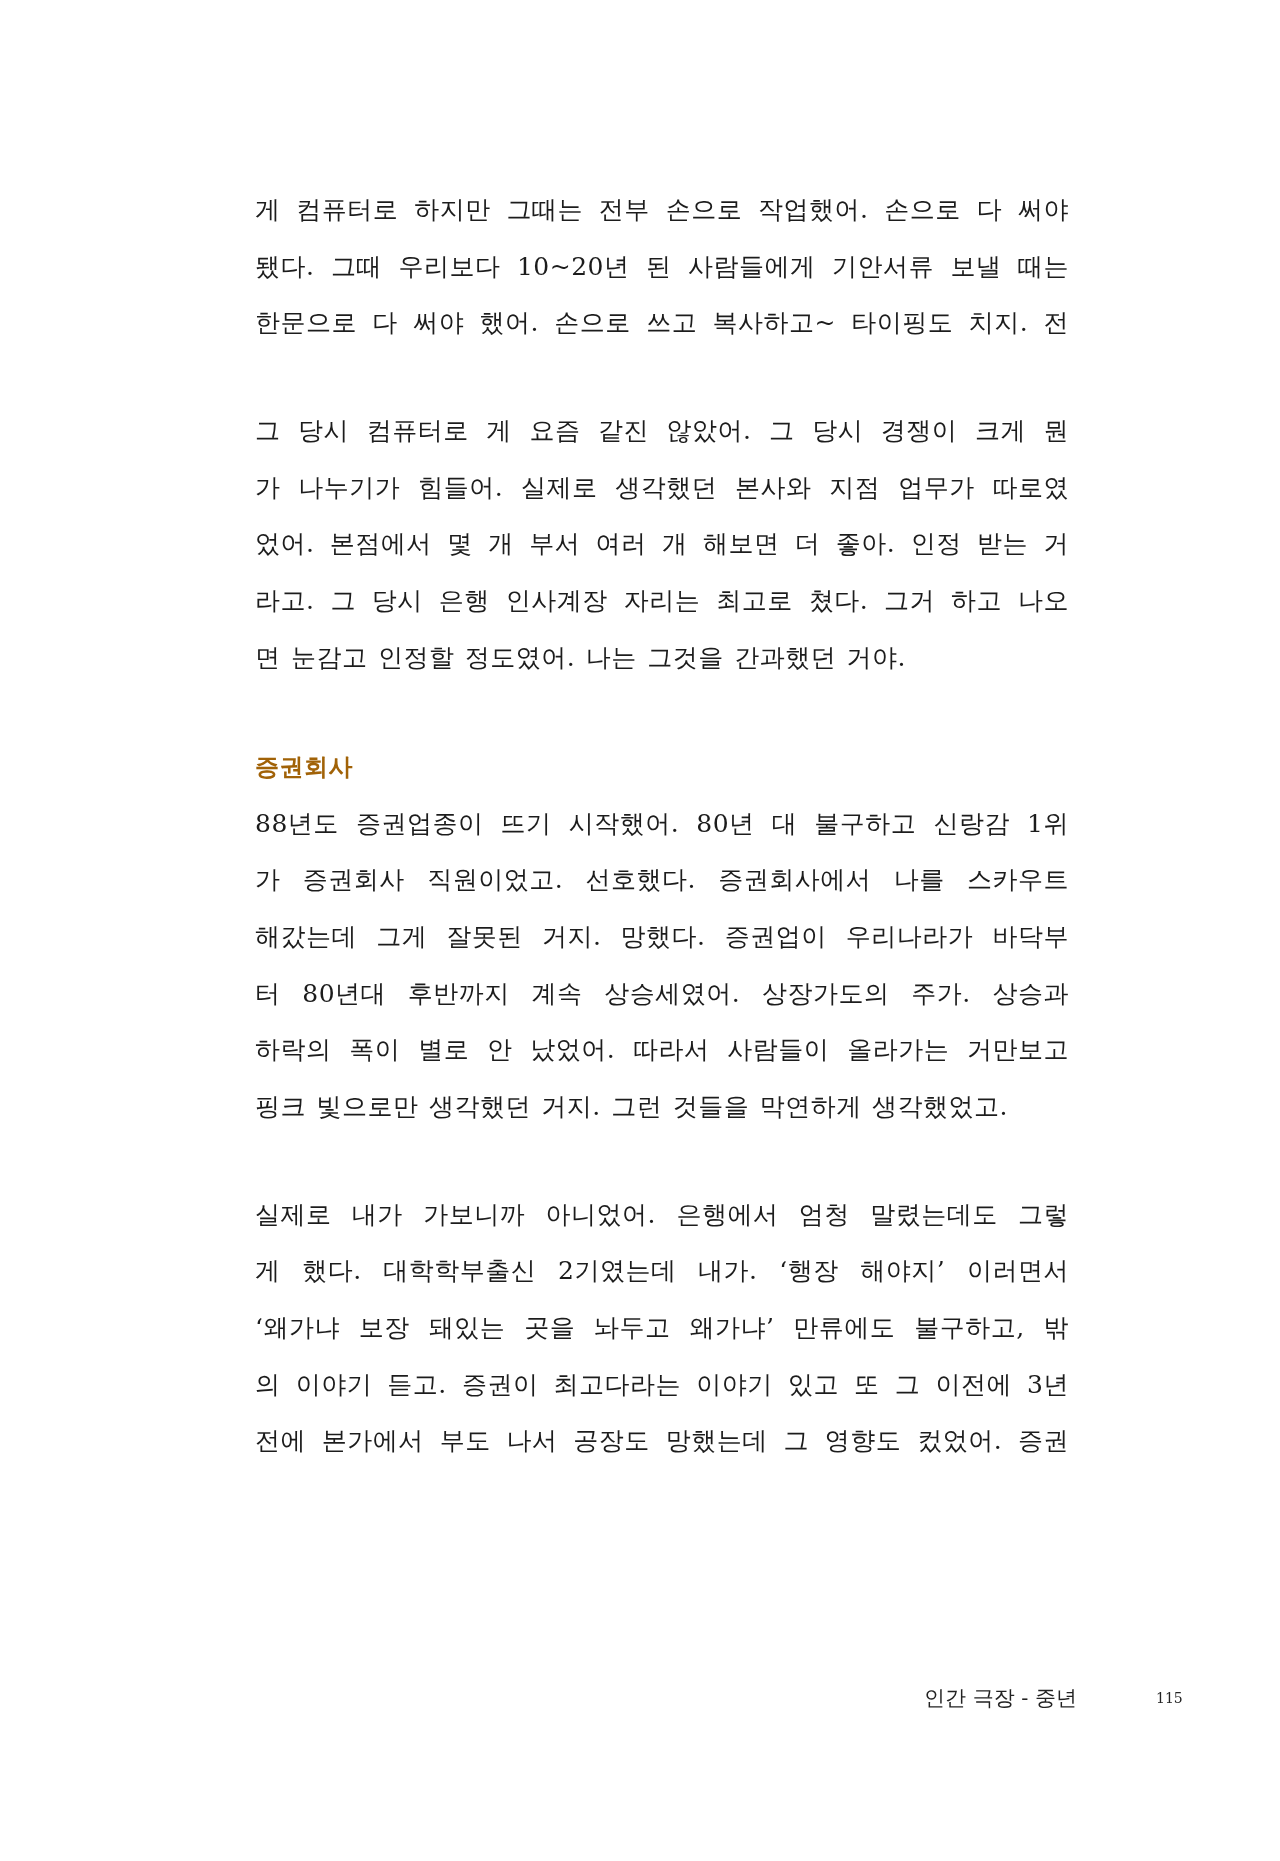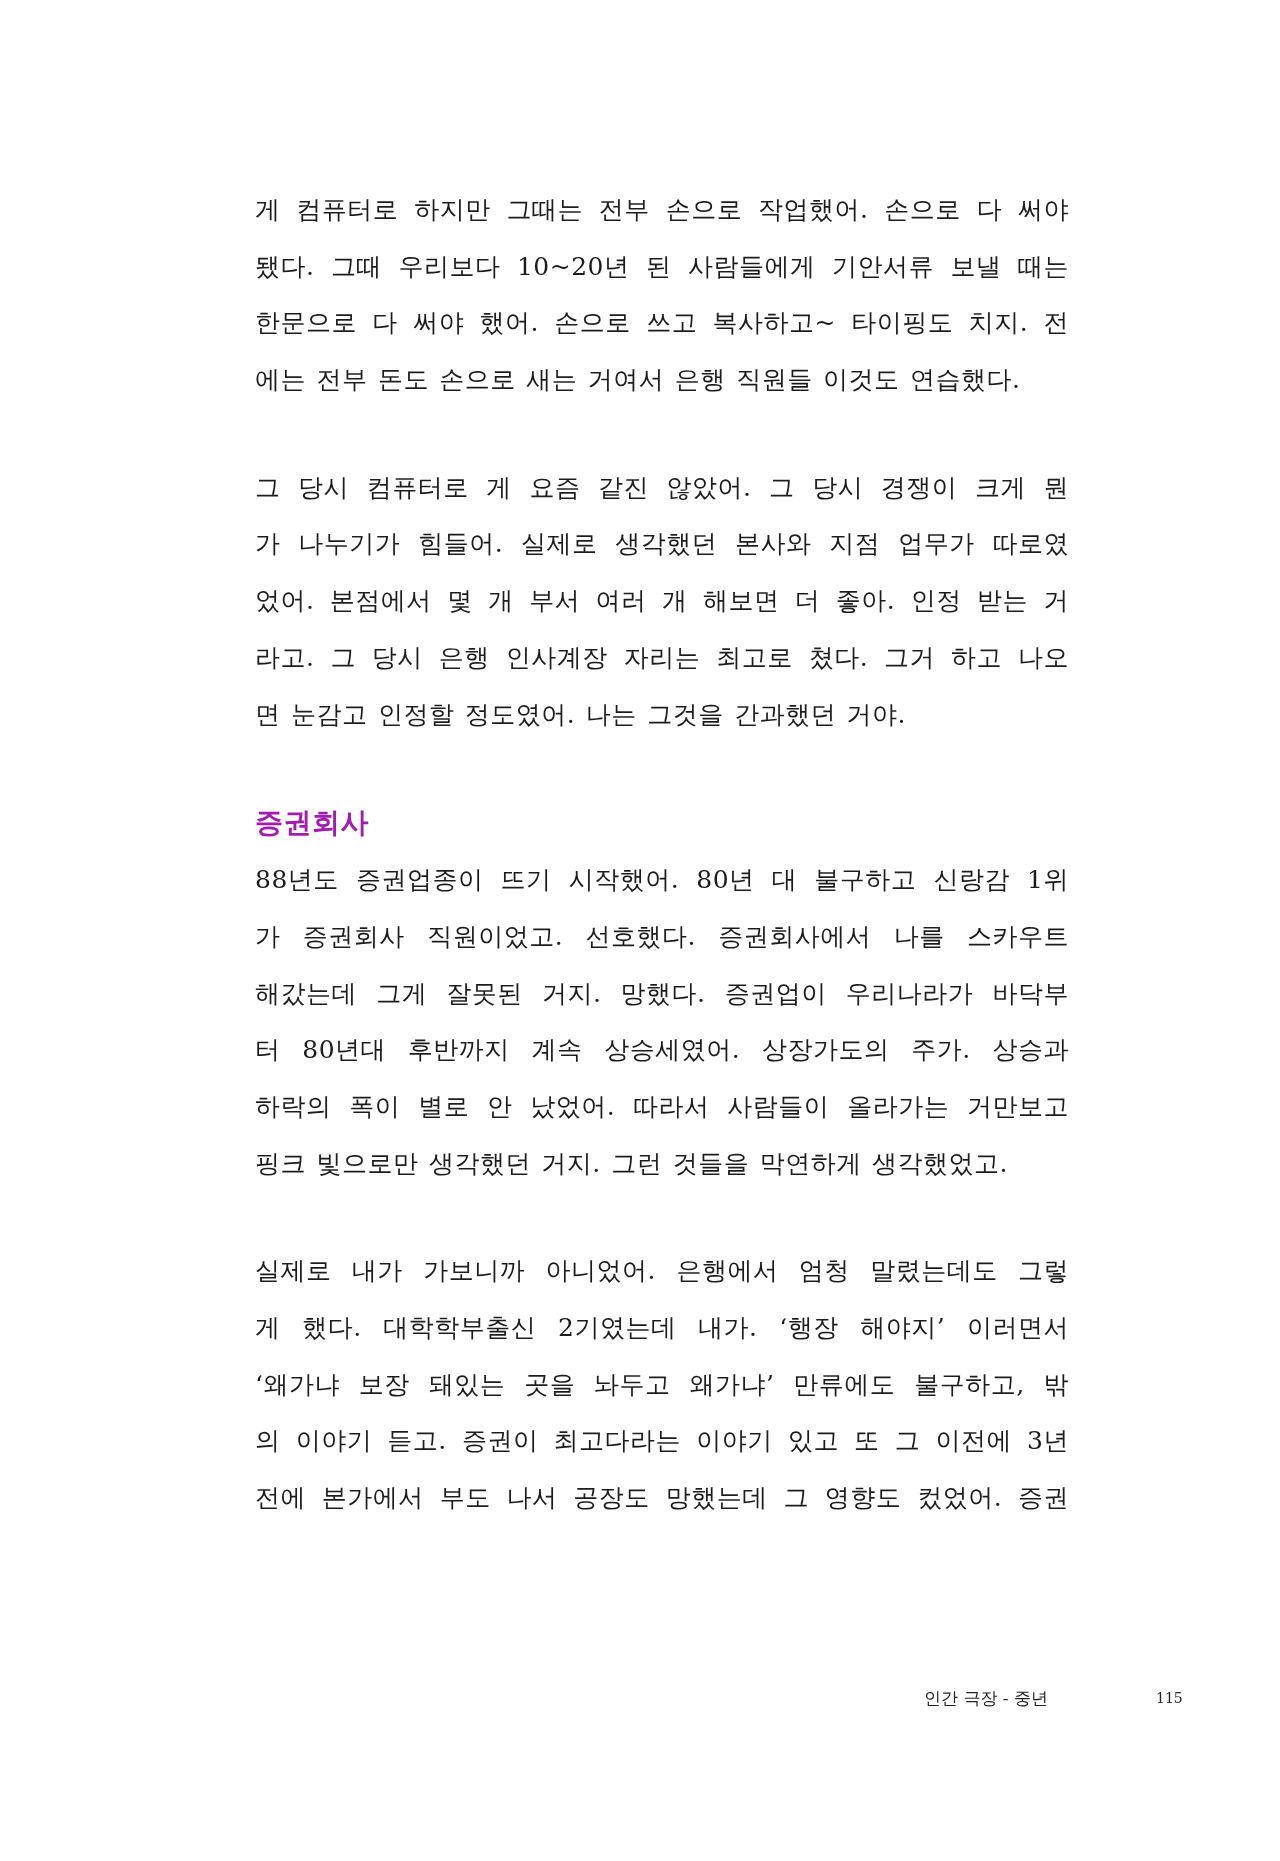--- a/index.html
+++ b/index.html
@@ -48,37 +48,37 @@
     .paragraph .line.last {
       text-align-last: left;
     }
     .gap {
       height: 51px;
     }
     .heading {
       margin: 0;
       font-family: "DejaVu Sans", "Liberation Sans", sans-serif;
       font-weight: bold;
-      font-size: 28px;
+      font-size: 24px;
       line-height: 58px;
-      color: #a21caf;
+      color: #a16207;
       letter-spacing: 0.5px;
     }
     .footer {
       position: absolute;
       top: 1684px;
       left: 0;
       width: 1280px;
       height: 30px;
     }
     .footer-title {
       position: absolute;
       left: 924px;
       top: 0;
-      font-size: 17px;
+      font-size: 21px;
       line-height: 28px;
       color: #222222;
       white-space: nowrap;
     }
     .page-number {
       position: absolute;
       left: 1156px;
       top: 0;
       font-size: 14px;
       line-height: 28px;
@@ -88,21 +88,20 @@
 </head>
 <body>
 
 <div class="page">
   <div class="text-column">
 
     <p class="paragraph">
       <span class="line">게 컴퓨터로 하지만 그때는 전부 손으로 작업했어. 손으로 다 써야</span>
       <span class="line">됐다. 그때 우리보다 10~20년 된 사람들에게 기안서류 보낼 때는</span>
       <span class="line">한문으로 다 써야 했어. 손으로 쓰고 복사하고~ 타이핑도 치지. 전</span>
-      <span class="line last">에는 전부 돈도 손으로 새는 거여서 은행 직원들 이것도 연습했다.</span>
     </p>
 
     <div class="gap"></div>
 
     <p class="paragraph">
       <span class="line">그 당시 컴퓨터로 게 요즘 같진 않았어. 그 당시 경쟁이 크게 뭔</span>
       <span class="line">가 나누기가 힘들어. 실제로 생각했던 본사와 지점 업무가 따로였</span>
       <span class="line">었어. 본점에서 몇 개 부서 여러 개 해보면 더 좋아. 인정 받는 거</span>
       <span class="line">라고. 그 당시 은행 인사계장 자리는 최고로 쳤다. 그거 하고 나오</span>
       <span class="line last">면 눈감고 인정할 정도였어. 나는 그것을 간과했던 거야.</span>

